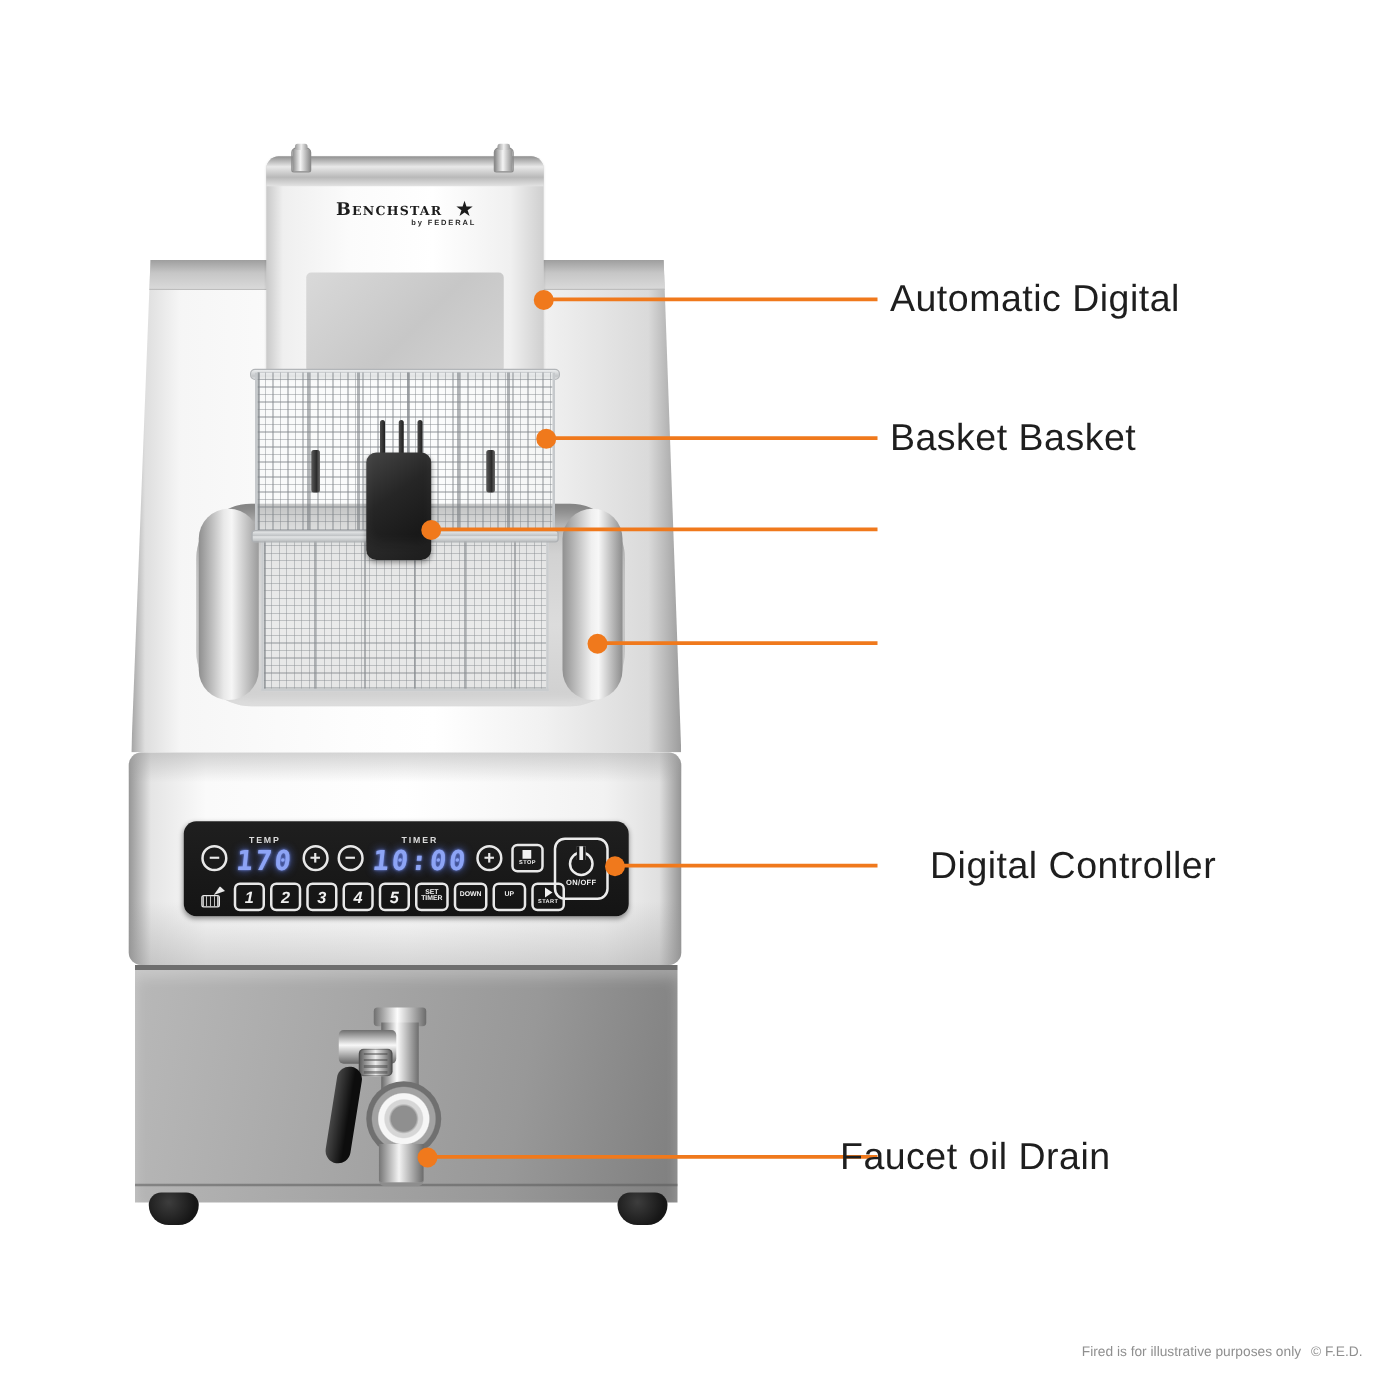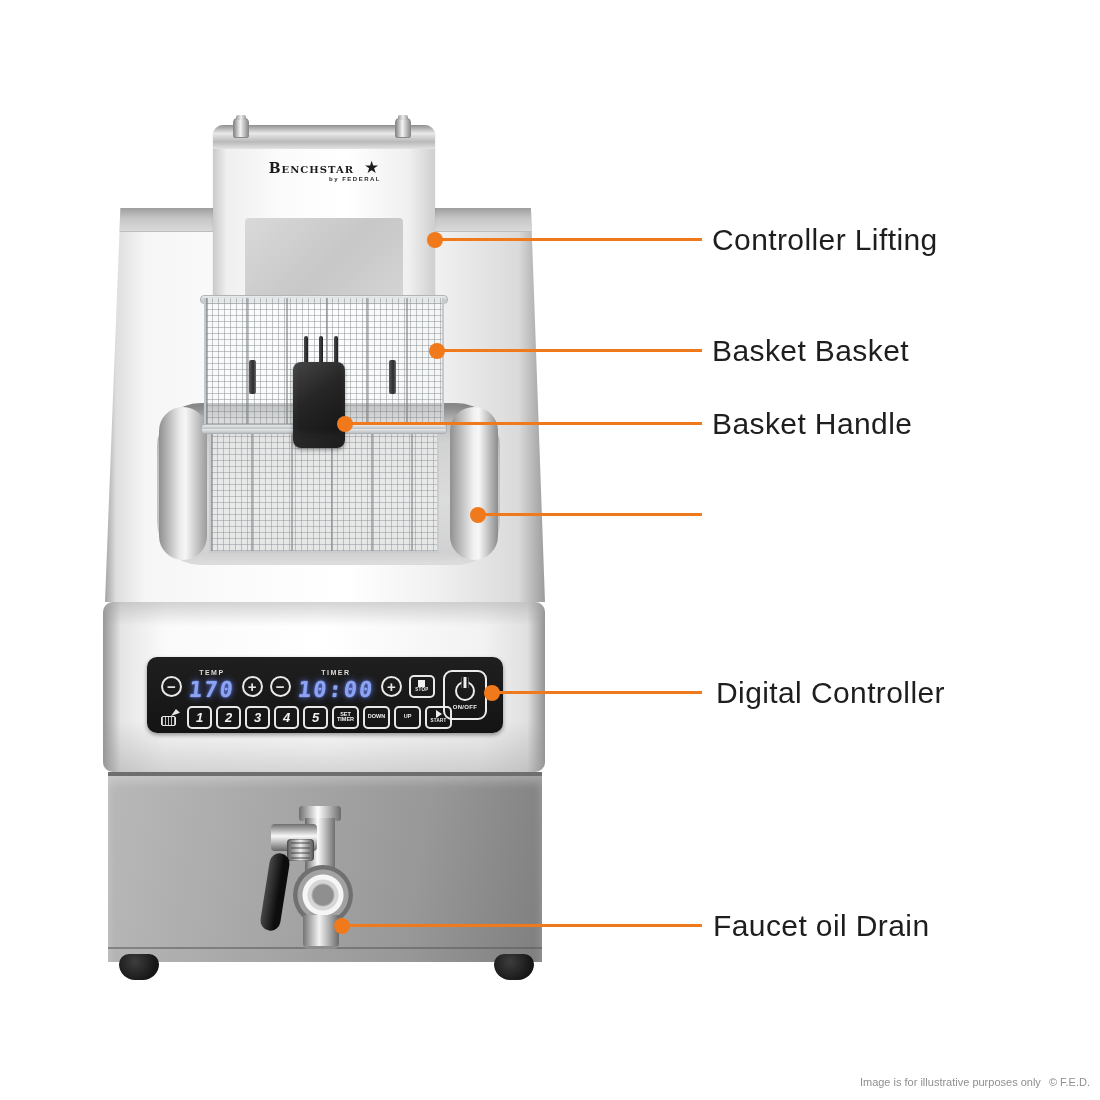--- a/index.html
+++ b/index.html
@@ -208,22 +208,22 @@
   .dot { width:16px; height:16px; border-radius:50%; z-index:20; }
   .line { height:3px; z-index:19; }
   .callout-label {
     z-index:20; font-size:30px; font-weight:500; color:#1e1e1e; letter-spacing:.4px;
     line-height:42px; white-space:nowrap;
   }
   .d1 { left:427px; top:232px; } .l1 { left:435px; top:238px; width:267px; } .t1 { left:712px; top:219px; }
   .d2 { left:429px; top:343px; } .l2 { left:437px; top:349px; width:265px; } .t2 { left:712px; top:330px; }
   .d3 { left:337px; top:416px; } .l3 { left:345px; top:422px; width:357px; } .t3 { left:712px; top:403px; }
   .d4 { left:470px; top:507px; } .l4 { left:478px; top:513px; width:224px; } .t4 { left:712px; top:494px; }
-  .d5 { left:484px; top:685px; } .l5 { left:492px; top:691px; width:210px; } .t5 { left:716px; top:672px;text-align:right; }
-  .d6 { left:334px; top:918px; } .l6 { left:342px; top:924px; width:360px; } .t6 { left:713px; top:905px; }
+  .d5 { left:484px; top:685px; } .l5 { left:492px; top:691px; width:210px; } .t5 { left:744px; top:672px;text-align:right; }
+  .d6 { left:334px; top:918px; } .l6 { left:342px; top:924px; width:360px; } .t6 { left:672px; top:905px; }
 
   
   .footer {
     right:10px; top:1076px; font-size:11px; color:#8f8f8f; display:flex; gap:8px;
   }
 </style>
 </head>
 <body>
 
 <div class="canvas">
@@ -337,38 +337,37 @@
   <div class="abs faucet-tee"></div>
   <div class="abs faucet-ferrule"></div>
   <div class="abs faucet-handle"></div>
   <div class="abs faucet-ring"></div>
   <div class="abs faucet-spout"></div>
   <div class="abs foot f1"></div>
   <div class="abs foot f2"></div>
 
   <div class="abs dot d1" style="background: rgb(240, 121, 28);"></div>
   <div class="abs line l1" style="background: rgb(240, 121, 28);"></div>
-  <div class="abs callout-label t1">Controller Lifting</div>
+  <div class="abs callout-label t1">Automatic Digital</div>
 
   <div class="abs dot d2" style="background: rgb(240, 121, 28);"></div>
   <div class="abs line l2" style="background: rgb(240, 121, 28);"></div>
   <div class="abs callout-label t2">Basket Basket</div>
 
   <div class="abs dot d3" style="background: rgb(240, 121, 28);"></div>
   <div class="abs line l3" style="background: rgb(240, 121, 28);"></div>
-  <div class="abs callout-label t3">Basket Handle</div>
 
   <div class="abs dot d4" style="background: rgb(240, 121, 28);"></div>
   <div class="abs line l4" style="background: rgb(240, 121, 28);"></div>
 
   <div class="abs dot d5" style="background: rgb(240, 121, 28);"></div>
   <div class="abs line l5" style="background: rgb(240, 121, 28);"></div>
   <div class="abs callout-label t5">Digital Controller</div>
 
   <div class="abs dot d6" style="background: rgb(240, 121, 28);"></div>
   <div class="abs line l6" style="background: rgb(240, 121, 28);"></div>
   <div class="abs callout-label t6">Faucet oil Drain</div>
 
   <div class="abs footer">
-    <span>Image is for illustrative purposes only</span>
+    <span>Fired is for illustrative purposes only</span>
     <span>© F.E.D.</span>
   </div>
 </div>
 
 </body></html>

